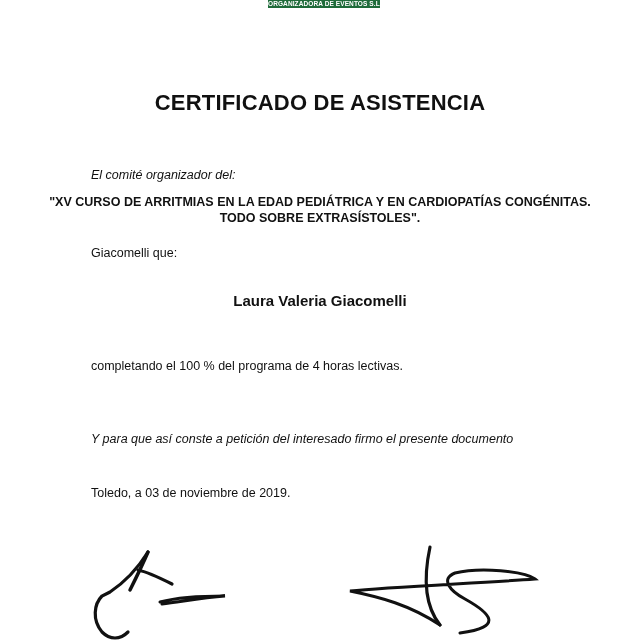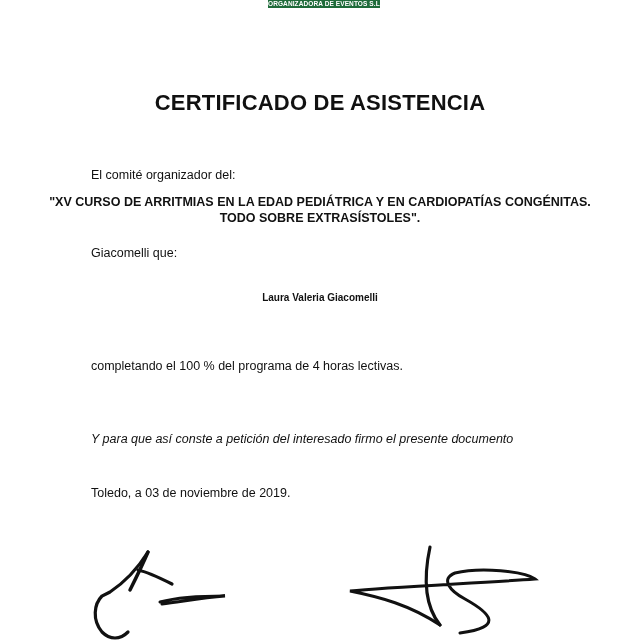--- a/index.html
+++ b/index.html
@@ -57,35 +57,35 @@
       font-size: 12.5px;
       font-weight: bold;
       line-height: 16px;
     }
     .name {
       position: absolute;
       left: 0;
       width: 640px;
       top: 292px;
       text-align: center;
-      font-size: 10px;
+      font-size: 15px;
       font-weight: bold;
     }
     .sig {
       position: absolute;
     }
   </style>
 </head>
 <body>
 
 <div class="banner">ORGANIZADORA DE EVENTOS S.L.</div>
 
 <div class="title">CERTIFICADO DE ASISTENCIA</div>
 
-<div class="text" style="top:167px;">El comité organizador del:</div>
+<div class="text" style="top:167px;font-style:italic;">El comité organizador del:</div>
 
 <div class="course">
   <div>"XV CURSO DE ARRITMIAS EN LA EDAD PEDIÁTRICA Y EN CARDIOPATÍAS CONGÉNITAS.</div>
   <div>TODO SOBRE EXTRASÍSTOLES".</div>
 </div>
 
 <div class="text" style="top:245px;">Giacomelli que:</div>
 
 <div class="name">Laura Valeria Giacomelli</div>
 

